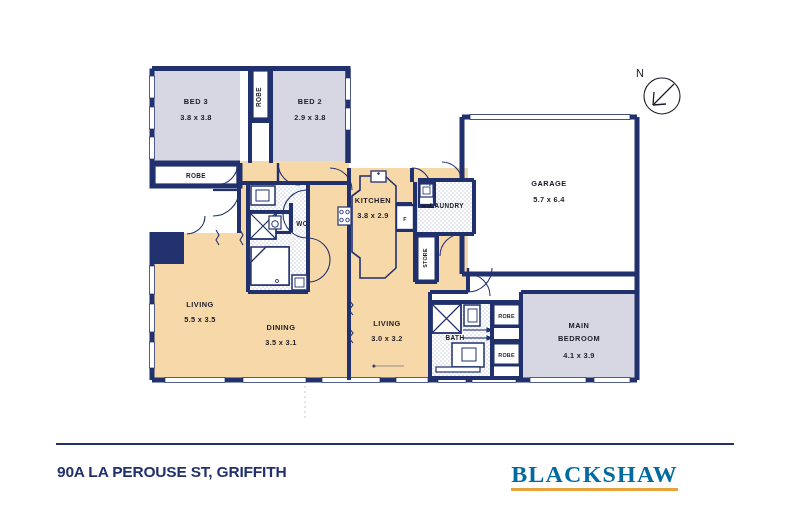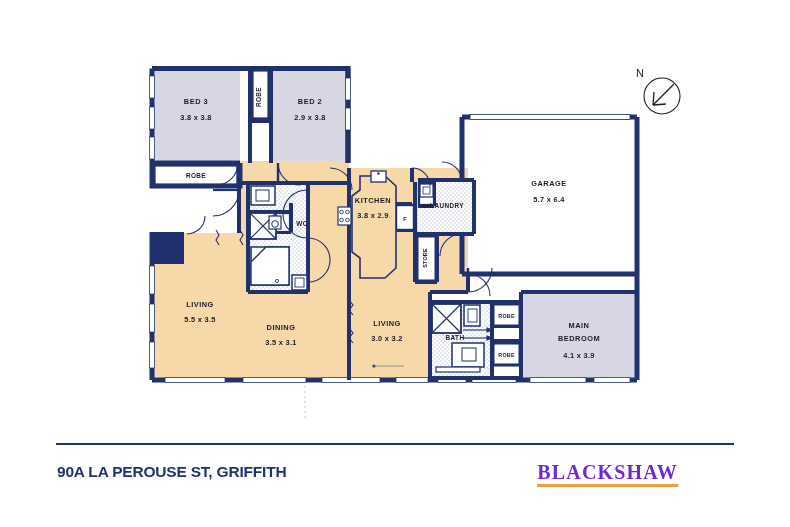--- a/index.html
+++ b/index.html
@@ -45,24 +45,24 @@
     color: #21316e;
     white-space: nowrap;
   }
   #brand {
     position: absolute;
     right: 56px; top: 32px;
     text-align: right;
   }
   #brand-word {
     font-family: "Liberation Serif", serif;
-    font-size: 20px;
+    font-size: 24px;
     font-weight: bold;
     letter-spacing: 1.2px;
-    color: #6d28d9;
+    color: #0369a1;
     line-height: 1;
     white-space: nowrap;
   }
   #brand-underline {
     margin-top: 2px;
     height: 2.5px;
     background: #e8a33d;
     width: 100%;
   }
 

